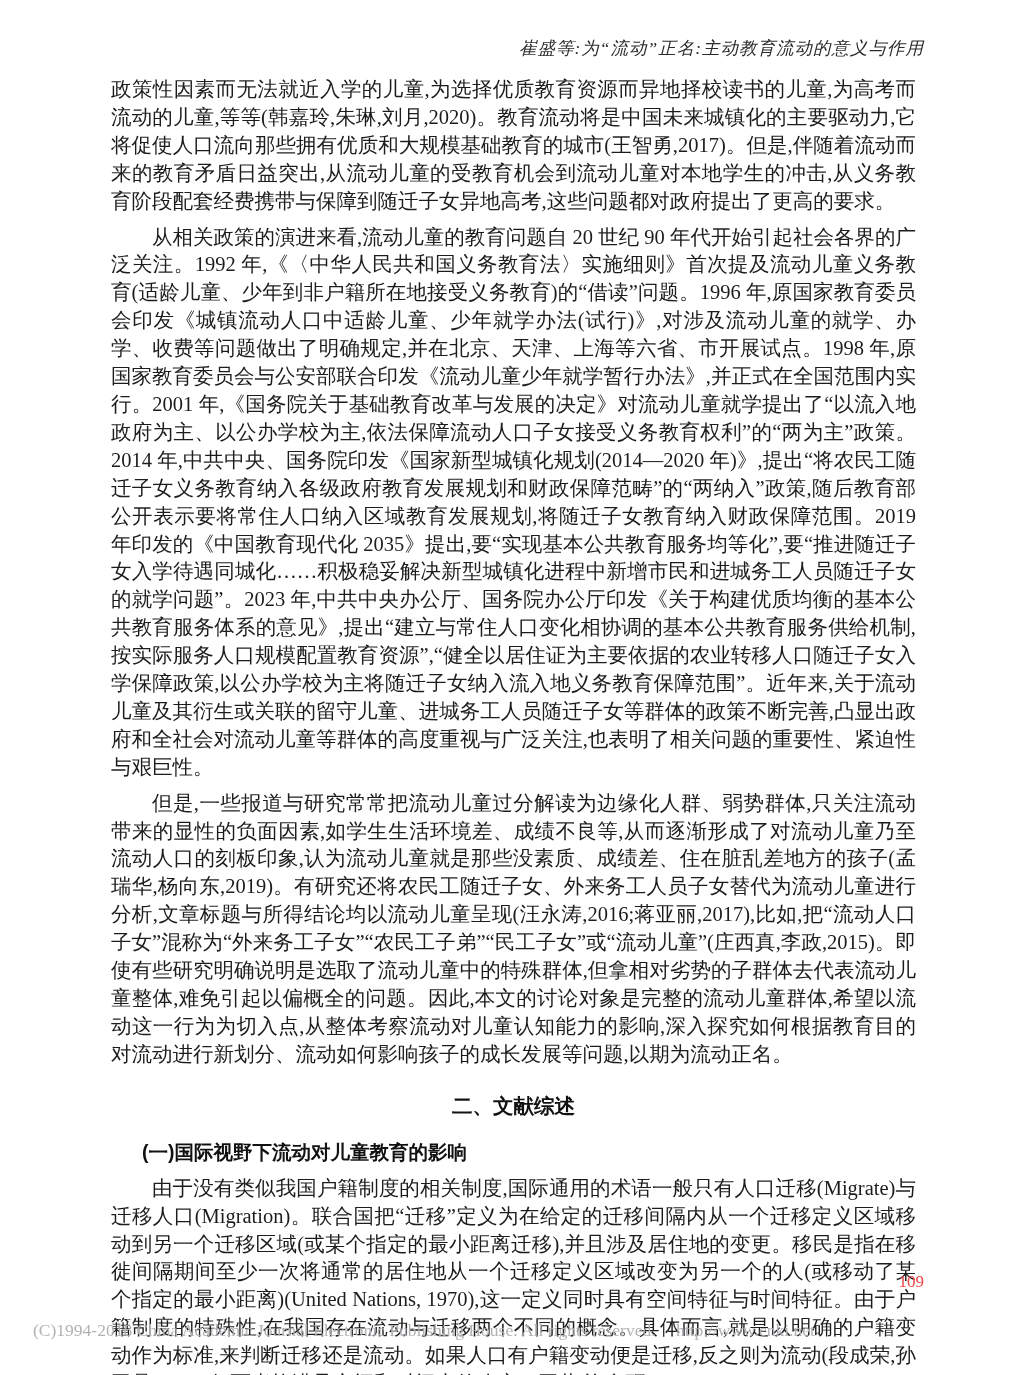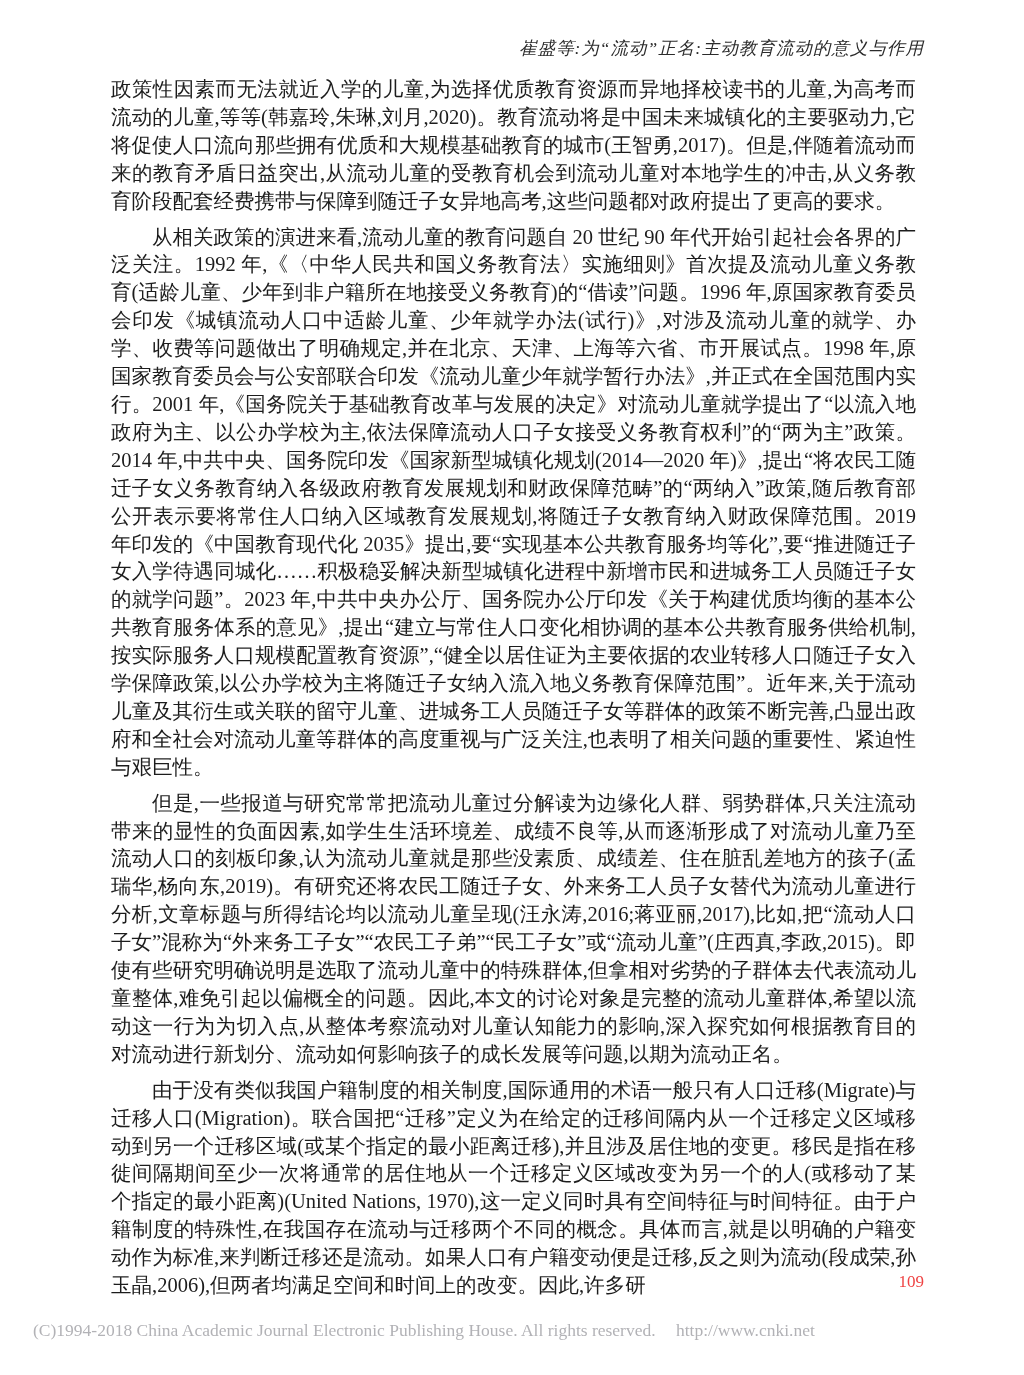--- a/index.html
+++ b/index.html
@@ -93,21 +93,23 @@
     <div class="running-header">崔盛等:为“流动”正名:主动教育流动的意义与作用</div>
 
     <div class="article">
 
       <p class="no-indent">政策性因素而无法就近入学的儿童,为选择优质教育资源而异地择校读书的儿童,为高考而流动的儿童,等等(韩嘉玲,朱琳,刘月,2020)。教育流动将是中国未来城镇化的主要驱动力,它将促使人口流向那些拥有优质和大规模基础教育的城市(王智勇,2017)。但是,伴随着流动而来的教育矛盾日益突出,从流动儿童的受教育机会到流动儿童对本地学生的冲击,从义务教育阶段配套经费携带与保障到随迁子女异地高考,这些问题都对政府提出了更高的要求。</p>
 
       <p>从相关政策的演进来看,流动儿童的教育问题自 20 世纪 90 年代开始引起社会各界的广泛关注。1992 年,《〈中华人民共和国义务教育法〉实施细则》首次提及流动儿童义务教育(适龄儿童、少年到非户籍所在地接受义务教育)的“借读”问题。1996 年,原国家教育委员会印发《城镇流动人口中适龄儿童、少年就学办法(试行)》,对涉及流动儿童的就学、办学、收费等问题做出了明确规定,并在北京、天津、上海等六省、市开展试点。1998 年,原国家教育委员会与公安部联合印发《流动儿童少年就学暂行办法》,并正式在全国范围内实行。2001 年,《国务院关于基础教育改革与发展的决定》对流动儿童就学提出了“以流入地政府为主、以公办学校为主,依法保障流动人口子女接受义务教育权利”的“两为主”政策。2014 年,中共中央、国务院印发《国家新型城镇化规划(2014—2020 年)》,提出“将农民工随迁子女义务教育纳入各级政府教育发展规划和财政保障范畴”的“两纳入”政策,随后教育部公开表示要将常住人口纳入区域教育发展规划,将随迁子女教育纳入财政保障范围。2019 年印发的《中国教育现代化 2035》提出,要“实现基本公共教育服务均等化”,要“推进随迁子女入学待遇同城化……积极稳妥解决新型城镇化进程中新增市民和进城务工人员随迁子女的就学问题”。2023 年,中共中央办公厅、国务院办公厅印发《关于构建优质均衡的基本公共教育服务体系的意见》,提出“建立与常住人口变化相协调的基本公共教育服务供给机制,按实际服务人口规模配置教育资源”,“健全以居住证为主要依据的农业转移人口随迁子女入学保障政策,以公办学校为主将随迁子女纳入流入地义务教育保障范围”。近年来,关于流动儿童及其衍生或关联的留守儿童、进城务工人员随迁子女等群体的政策不断完善,凸显出政府和全社会对流动儿童等群体的高度重视与广泛关注,也表明了相关问题的重要性、紧迫性与艰巨性。</p>
 
       <p>但是,一些报道与研究常常把流动儿童过分解读为边缘化人群、弱势群体,只关注流动带来的显性的负面因素,如学生生活环境差、成绩不良等,从而逐渐形成了对流动儿童乃至流动人口的刻板印象,认为流动儿童就是那些没素质、成绩差、住在脏乱差地方的孩子(孟瑞华,杨向东,2019)。有研究还将农民工随迁子女、外来务工人员子女替代为流动儿童进行分析,文章标题与所得结论均以流动儿童呈现(汪永涛,2016;蒋亚丽,2017),比如,把“流动人口子女”混称为“外来务工子女”“农民工子弟”“民工子女”或“流动儿童”(庄西真,李政,2015)。即使有些研究明确说明是选取了流动儿童中的特殊群体,但拿相对劣势的子群体去代表流动儿童整体,难免引起以偏概全的问题。因此,本文的讨论对象是完整的流动儿童群体,希望以流动这一行为为切入点,从整体考察流动对儿童认知能力的影响,深入探究如何根据教育目的对流动进行新划分、流动如何影响孩子的成长发展等问题,以期为流动正名。</p>
 
+      <h2 class="section-heading">二、文献综述</h2>
 
+      <h3 class="subsection-heading">(一)国际视野下流动对儿童教育的影响</h3>
 
       <p>由于没有类似我国户籍制度的相关制度,国际通用的术语一般只有人口迁移(Migrate)与迁移人口(Migration)。联合国把“迁移”定义为在给定的迁移间隔内从一个迁移定义区域移动到另一个迁移区域(或某个指定的最小距离迁移),并且涉及居住地的变更。移民是指在移徙间隔期间至少一次将通常的居住地从一个迁移定义区域改变为另一个的人(或移动了某个指定的最小距离)(United Nations, 1970),这一定义同时具有空间特征与时间特征。由于户籍制度的特殊性,在我国存在流动与迁移两个不同的概念。具体而言,就是以明确的户籍变动作为标准,来判断迁移还是流动。如果人口有户籍变动便是迁移,反之则为流动(段成荣,孙玉晶,2006),但两者均满足空间和时间上的改变。因此,许多研</p>
 
     </div>
 
   </div>
 
   <div class="page-number">109</div>
 
   <div class="copyright-footer">

